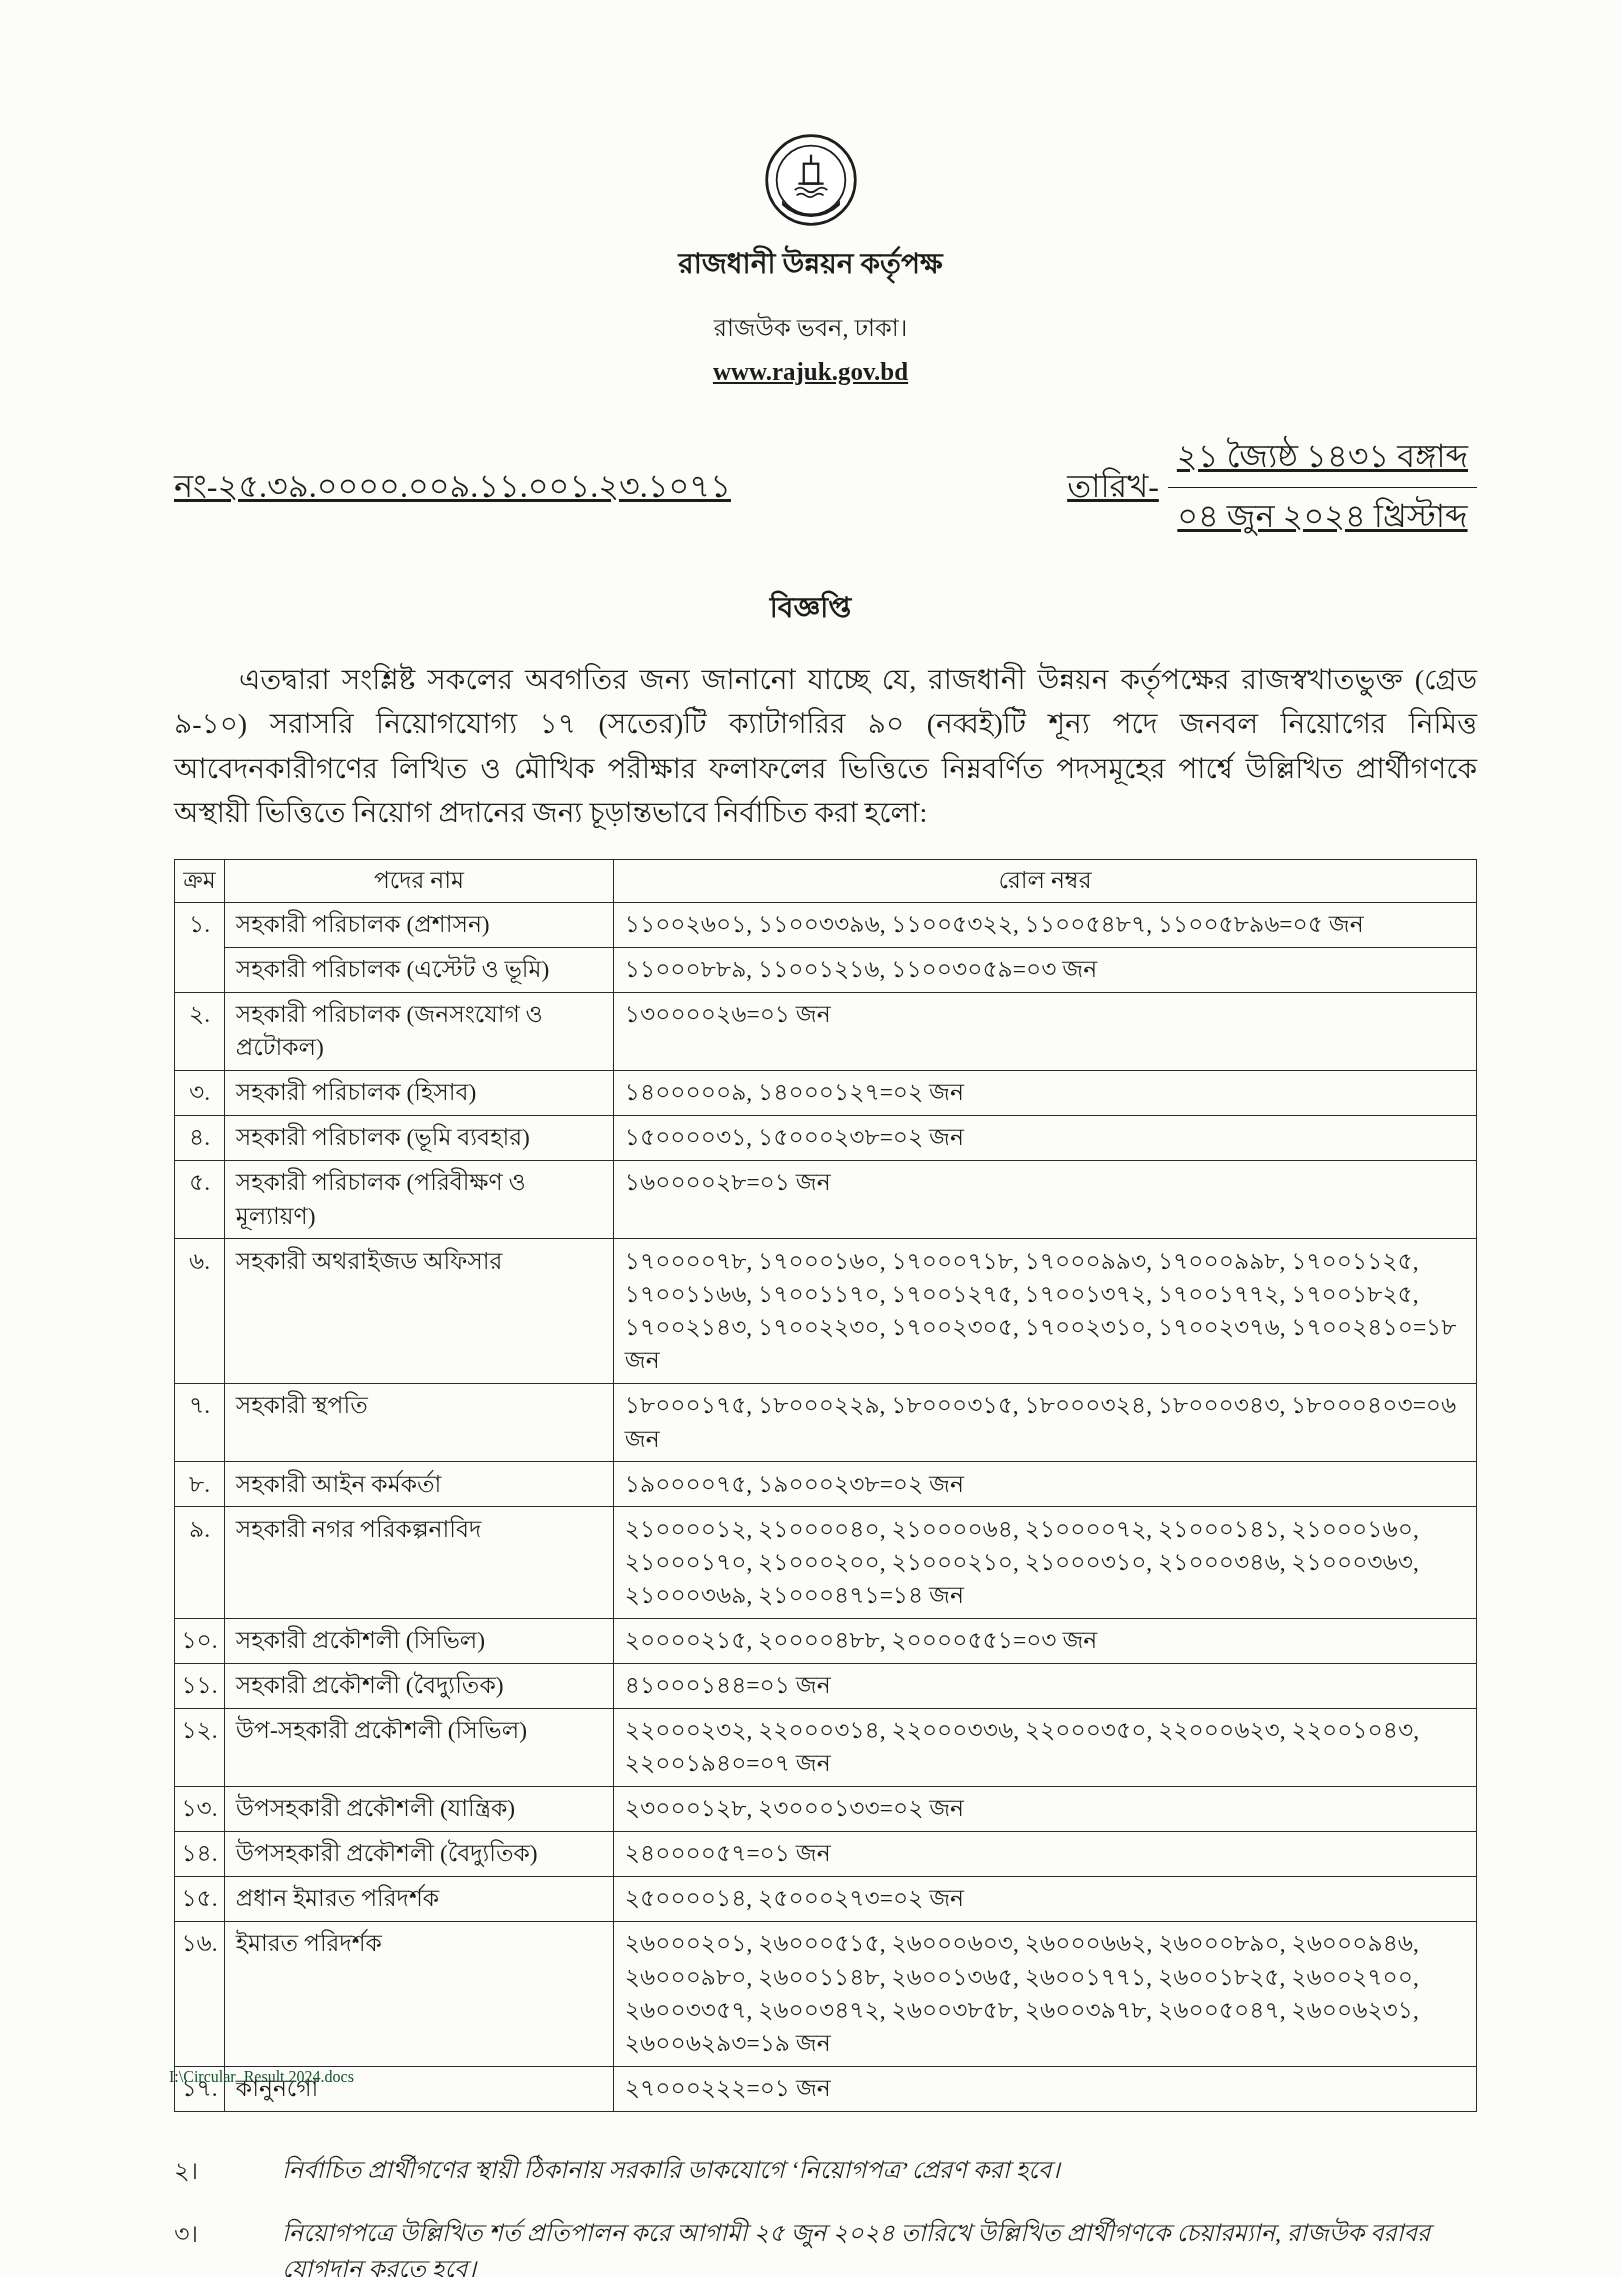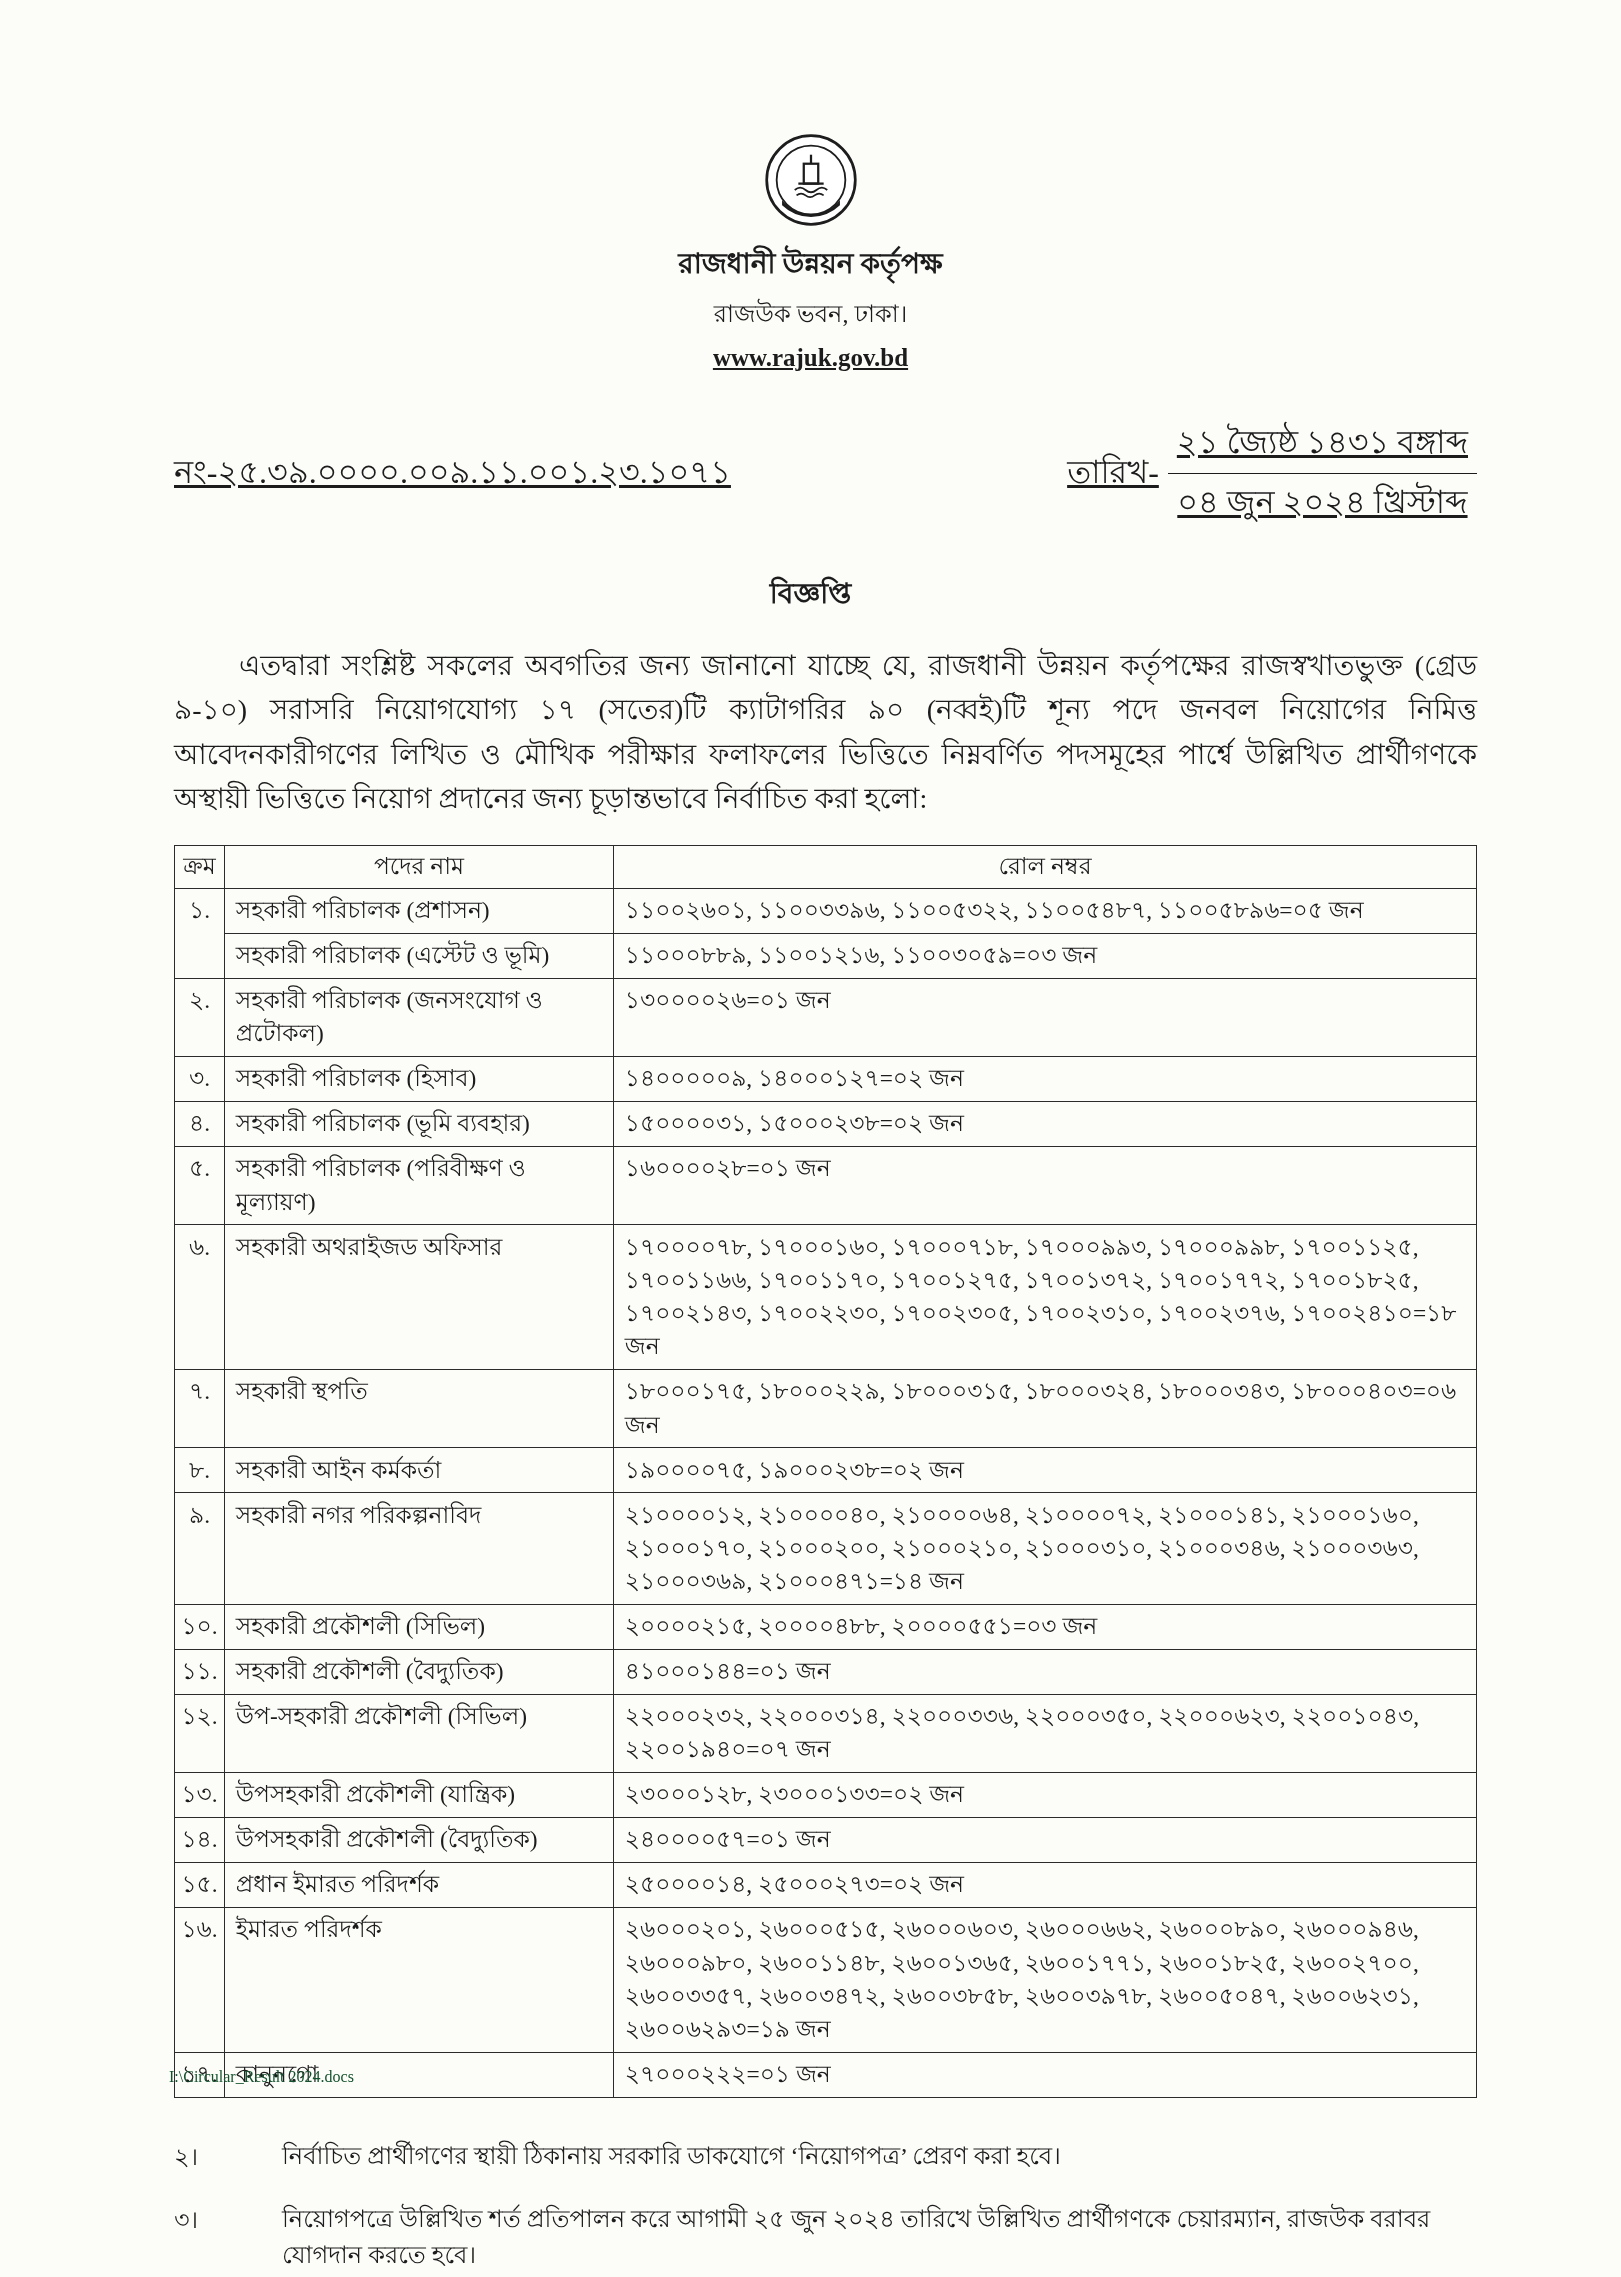--- a/index.html
+++ b/index.html
@@ -10,21 +10,21 @@
     margin:0 auto;
     background:#fcfcf9;
     color:#1c1c1c;
     font-family:"Liberation Serif", serif;
     overflow:hidden;
   }
   
   .header { text-align:center; padding-top:133px; }
   .seal { display:inline-block; width:94px; height:94px; }
   .org-name  { font-size:28px; font-weight:bold; margin-top:10.8px; }
-  .org-address { font-size:24px; margin-top:6px;font-family:Liberation Serif, serif; }
+  .org-address { font-size:24px; margin-top:20px;font-family:Liberation Serif, serif; }
   .org-website { font-size:25px; font-weight:bold; text-decoration:underline; margin-top:9px; }
   
   .ref-row {
     display:flex; justify-content:space-between; align-items:center;
     margin:45px 144px 0 174px; font-size:32px;text-decoration:underline;
   }
   .date-block { display:flex; align-items:center; gap:9px; }
   .date-stack { display:inline-flex; flex-direction:column; text-align:center; }
   .date-top { border-bottom:1.8px solid #1c1c1c; padding:0 9px 2.7px; }
   .date-bottom { padding-top:2.7px; }
@@ -52,21 +52,21 @@
   .w-serial { width:50px; }
   .w-name   { width:389px; }
   td.col-serial { text-align:center; padding-left:3.6px; padding-right:3.6px; }
   td.col-name   { text-align:left; }
   td.col-rolls  { text-align:left; }
   
   .notes { margin:40px 144px 0 174px; font-size:24px; }
   .note { display:flex; margin-top:23.4px; }
   .note:first-child { margin-top:0; }
   .note-num { flex:0 0 108px; }
-  .note-text { flex:1; line-height:1.5; }
+  .note-text { flex:1; line-height:1.5;font-style:italic; }
   
   .sig-block {
     width:450px; margin:56px 77px 0 auto;
     text-align:center; font-size:24px; line-height:1.92;
   }
   .sig-scribble { height:106px; margin-bottom:3.6px; }
   
   .footer-path {
     position:absolute; left:169px; top:2068px;
     font-size:16px; color:#14532d;

